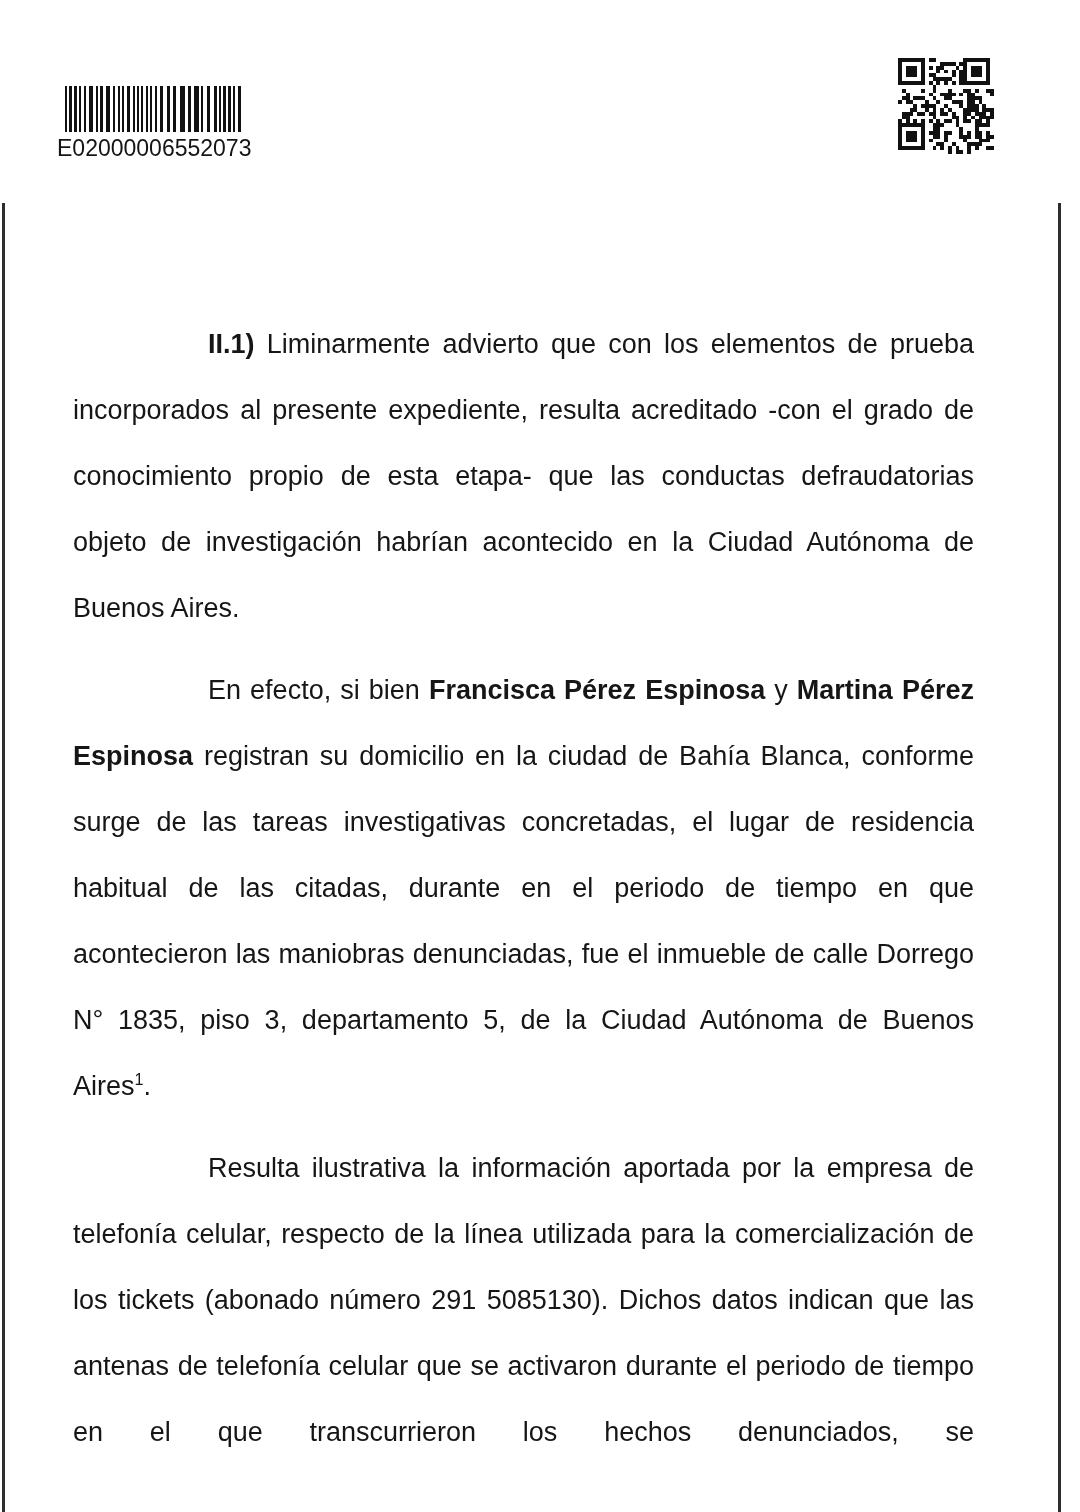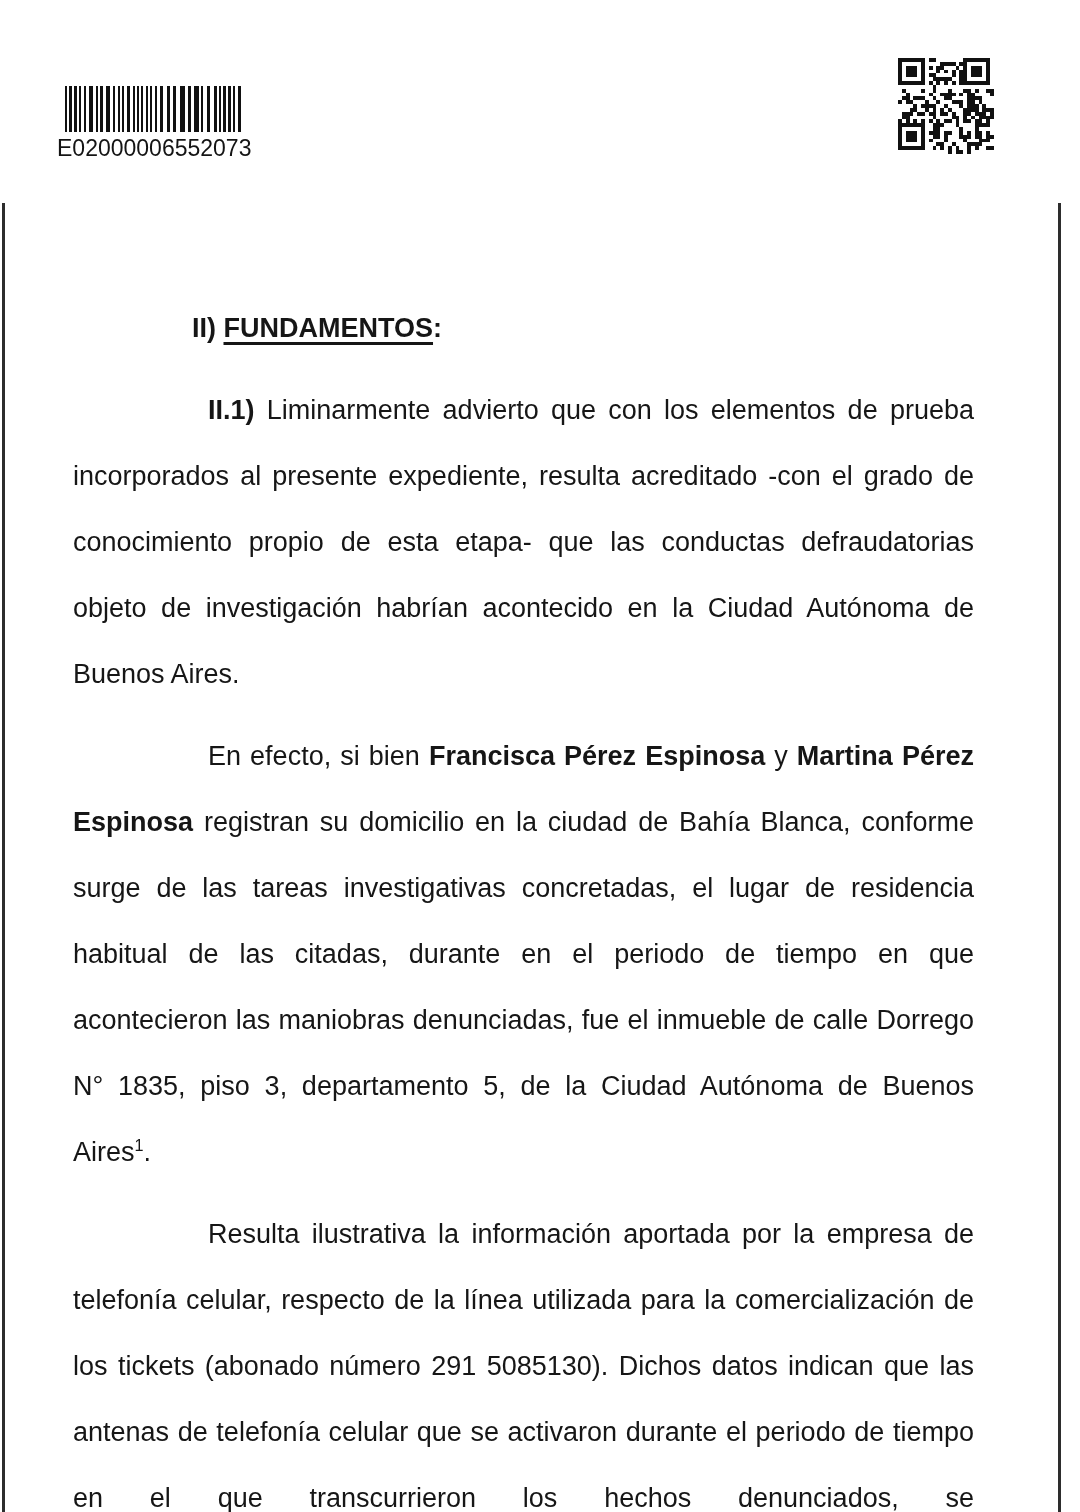--- a/index.html
+++ b/index.html
@@ -428,21 +428,20 @@
         <rect x="92" y="92" width="4" height="4"></rect>
         <rect x="96" y="92" width="4" height="4"></rect>
         <rect x="52" y="96" width="4" height="4"></rect>
         <rect x="60" y="96" width="4" height="4"></rect>
         <rect x="64" y="96" width="4" height="4"></rect>
         <rect x="72" y="96" width="4" height="4"></rect>
       </svg>
   </div>
 
   <div class="doc">
-    <div class="heading"><span class="b">II) </span><span class="b u">FUNDAMENTOS</span><span class="b">:</span></div>
     <div>
         <p class="para"><span class="b">II.1)</span><span> Liminarmente advierto que con los elementos de prueba incorporados al presente expediente, resulta acreditado -con el grado de conocimiento propio de esta etapa- que las conductas defraudatorias objeto de investigación habrían acontecido en la Ciudad Autónoma de Buenos Aires.</span></p>
         <p class="para"><span>En efecto, si bien </span><span class="b">Francisca Pérez Espinosa</span><span> y </span><span class="b">Martina Pérez Espinosa</span><span> registran su domicilio en la ciudad de Bahía Blanca, conforme surge de las tareas investigativas concretadas, el lugar de residencia habitual de las citadas, durante en el periodo de tiempo en que acontecieron las maniobras denunciadas, fue el inmueble de calle Dorrego N° 1835, piso 3, departamento 5, de la Ciudad Autónoma de Buenos Aires</span><sup>1</sup><span>.</span></p>
         <p class="para continued"><span>Resulta ilustrativa la información aportada por la empresa de telefonía celular, respecto de la línea utilizada para la comercialización de los tickets (abonado número 291 5085130). Dichos datos indican que las antenas de telefonía celular que se activaron durante el periodo de tiempo en el que transcurrieron los hechos denunciados, se</span></p>
       </div>
   </div>
 
 </div>
 
 </body></html>

